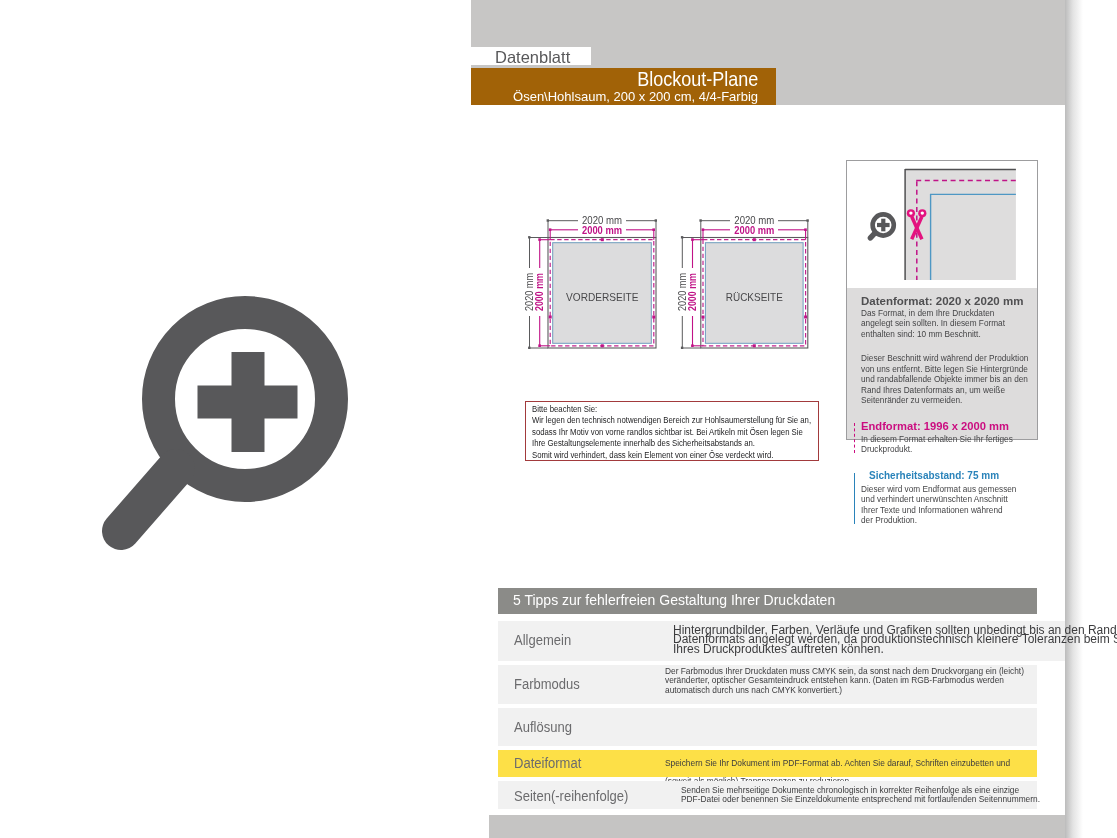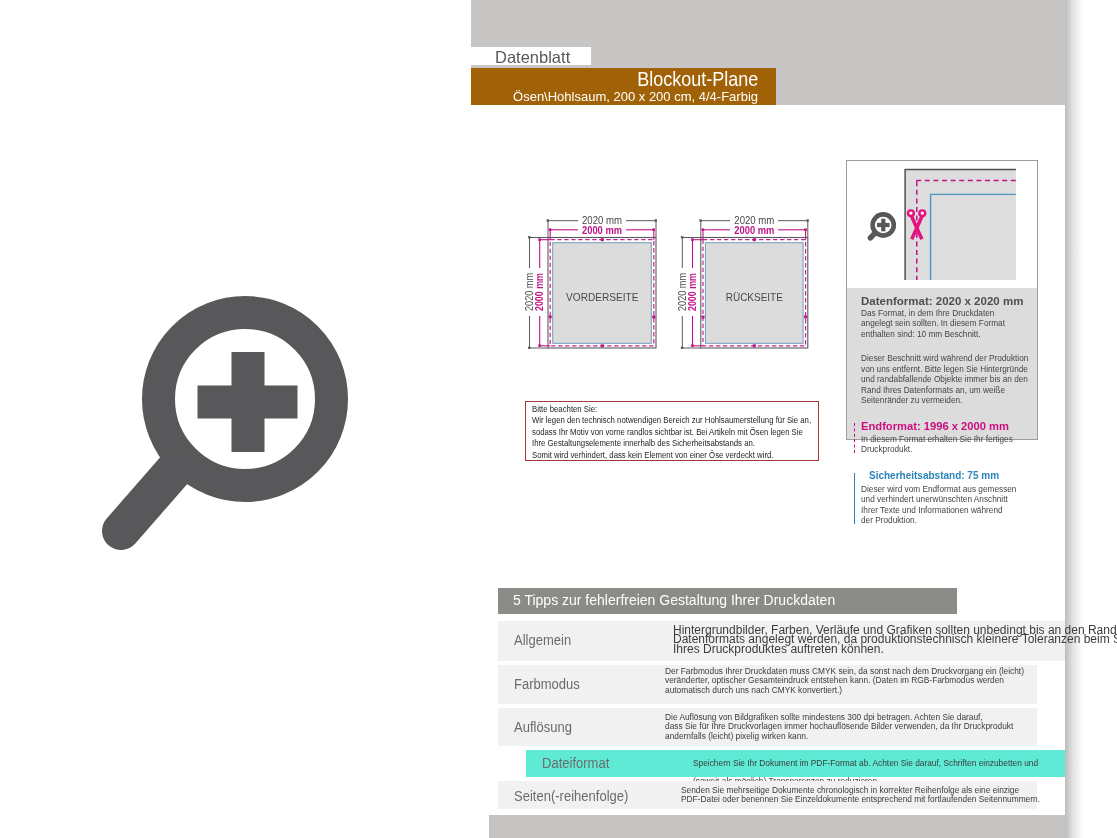--- a/index.html
+++ b/index.html
@@ -212,40 +212,39 @@
 
   <div class="abs" style="left:14px;top:272.5px;font-size:9.4px;line-height:10.6px;color:#454547;white-space:nowrap;transform:scaleX(0.88);transform-origin:left top;">In diesem Format erhalten Sie Ihr fertiges<br>Druckprodukt.</div>
 
   <div class="abs" style="left:7px;top:311.5px;width:0px;height:51px;border-left:1.8px solid #2a83ba;"></div>
 
   <div class="abs" style="left:14px;top:309px;font-size:10px;font-weight:bold;color:#2a83ba;white-space:nowrap;margin-left:8px;">Sicherheitsabstand: 75 mm</div>
 
   <div class="abs" style="left:14px;top:322.5px;font-size:9.4px;line-height:10.6px;color:#454547;white-space:nowrap;transform:scaleX(0.88);transform-origin:left top;">Dieser wird vom Endformat aus gemessen<br>und verhindert unerwünschten Anschnitt<br>Ihrer Texte und Informationen während<br>der Produktion.</div>
 </div>
 
-<div class="abs" style="left:498px;top:588px;width:459px;height:26px;background:#8b8b88;">
+<div class="abs" style="left:498px;top:588px;width:539px;height:26px;background:#8b8b88;">
   <span style="position:absolute;left:15px;top:3.5px;font-size:14px;color:#fff;white-space:nowrap;">5 Tipps zur fehlerfreien Gestaltung Ihrer Druckdaten</span>
 </div>
 
 <div class="abs" style="left:498px;top:621px;width:539px;height:39.5px;background:#f1f1f1;padding-left:28px;">
   <span style="position:absolute;left:16px;top:11px;font-size:14px;color:#6b6b6d;transform:scaleX(0.93);transform-origin:left top;">Allgemein</span>
   <span style="position:absolute;left:167px;top:4.5px;font-size:12px;line-height:9.8px;color:#3c3c3e;white-space:nowrap;margin-left:8px;">Hintergrundbilder, Farben, Verläufe und Grafiken sollten unbedingt bis an den Rand des<br>Datenformats angelegt werden, da produktionstechnisch kleinere Toleranzen beim Schneiden<br>Ihres Druckproduktes auftreten können.</span>
 </div>
 
 <div class="abs" style="left:498px;top:664.5px;width:539px;height:39.5px;background:#f1f1f1;">
   <span style="position:absolute;left:16px;top:11px;font-size:14px;color:#6b6b6d;transform:scaleX(0.93);transform-origin:left top;">Farbmodus</span>
   <span style="position:absolute;left:167px;top:2px;font-size:8.35px;line-height:9.8px;color:#3c3c3e;white-space:nowrap;">Der Farbmodus Ihrer Druckdaten muss CMYK sein, da sonst nach dem Druckvorgang ein (leicht)<br>veränderter, optischer Gesamteindruck entstehen kann. (Daten im RGB-Farbmodus werden<br>automatisch durch uns nach CMYK konvertiert.)</span>
 </div>
 
 <div class="abs" style="left:498px;top:708px;width:539px;height:37.5px;background:#f1f1f1;">
   <span style="position:absolute;left:16px;top:11px;font-size:14px;color:#6b6b6d;transform:scaleX(0.93);transform-origin:left top;">Auflösung</span>
-  <span style="position:absolute;left:167px;top:4.5px;font-size:8.35px;line-height:9.8px;color:#3c3c3e;white-space:nowrap;">Die Auflösung von Bildgrafiken sollte mindestens 300 dpi betragen. Achten Sie darauf,<br>dass Sie für Ihre Druckvorlagen immer hochauflösende Bilder verwenden, da Ihr Druckprodukt<br>andernfalls (leicht) pixelig wirken kann.</span>
-</div>
-
-<div class="abs" style="left:498px;top:749.5px;width:539px;height:27.5px;background:#5eead4;margin-left:28px;">
+</div>
+
+<div class="abs" style="left:498px;top:749.5px;width:539px;height:27.5px;background:#fde047;">
   <span style="position:absolute;left:16px;top:5px;font-size:14px;color:#6b6b6d;transform:scaleX(0.93);transform-origin:left top;">Dateiformat</span>
   <span style="position:absolute;left:167px;top:4.5px;font-size:8.35px;line-height:18px;color:#3c3c3e;white-space:nowrap;">Speichern Sie Ihr Dokument im PDF-Format ab. Achten Sie darauf, Schriften einzubetten und<br>(soweit als möglich) Transparenzen zu reduzieren.</span>
 </div>
 
 <div class="abs" style="left:498px;top:781px;width:539px;height:27.5px;background:#f1f1f1;">
   <span style="position:absolute;left:16px;top:7px;font-size:14px;color:#6b6b6d;transform:scaleX(0.93);transform-origin:left top;">Seiten(-reihenfolge)</span>
   <span style="position:absolute;left:167px;top:4.5px;font-size:8.35px;line-height:9.8px;color:#3c3c3e;white-space:nowrap;margin-left:16px;">Senden Sie mehrseitige Dokumente chronologisch in korrekter Reihenfolge als eine einzige<br>PDF-Datei oder benennen Sie Einzeldokumente entsprechend mit fortlaufenden Seitennummern.</span>
 </div>
 
 <div class="abs" style="left:489px;top:815.3px;width:576px;height:22.7px;background:#c5c4c3;"></div>

